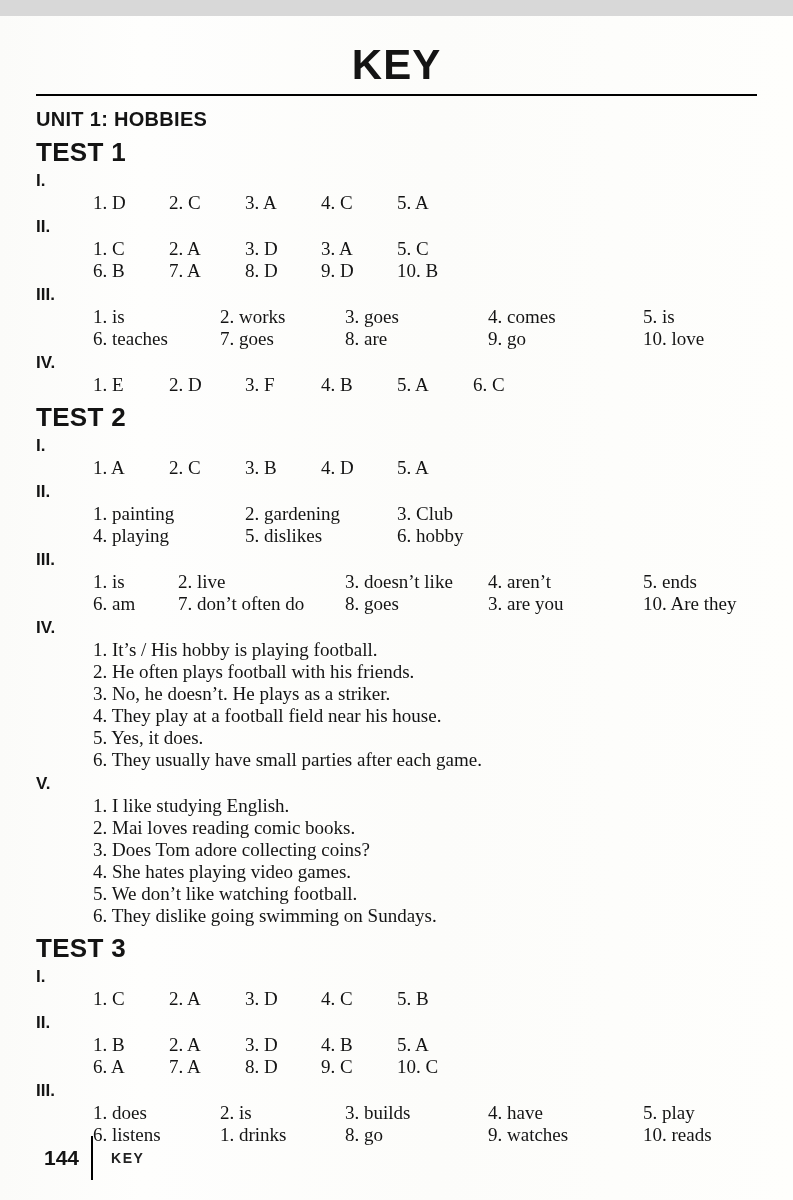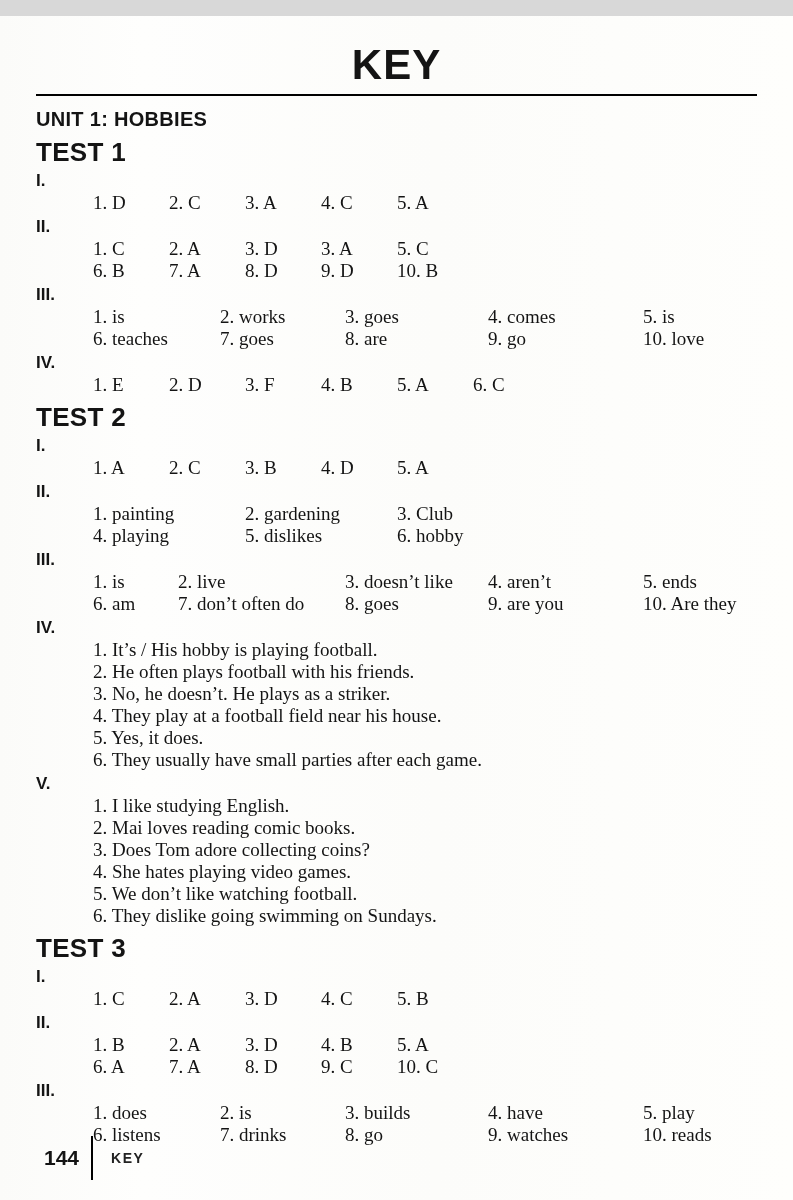--- a/index.html
+++ b/index.html
@@ -208,21 +208,21 @@
             <span>1. is</span>
             <span>2. live</span>
             <span>3. doesn’t like</span>
             <span>4. aren’t</span>
             <span>5. ends</span>
           </div>
           <div class="row words-b">
             <span>6. am</span>
             <span>7. don’t often do</span>
             <span>8. goes</span>
-            <span>9. are you</span>
+            <span>3. are you</span>
             <span>10. Are they</span>
           </div>
         </div>
       </div>
       <div class="section">
         <div class="numeral">IV.</div>
         <div class="answers">
           <div class="row sentences"><span>1. It’s / His hobby is playing football.</span></div>
           <div class="row sentences"><span>2. He often plays football with his friends.</span></div>
           <div class="row sentences"><span>3. No, he doesn’t. He plays as a striker.</span></div>
@@ -279,21 +279,21 @@
         <div class="answers">
           <div class="row words-a">
             <span>1. does</span>
             <span>2. is</span>
             <span>3. builds</span>
             <span>4. have</span>
             <span>5. play</span>
           </div>
           <div class="row words-a">
             <span>6. listens</span>
-            <span>7. drinks</span>
+            <span>1. drinks</span>
             <span>8. go</span>
             <span>9. watches</span>
             <span>10. reads</span>
           </div>
         </div>
       </div>
     </div>
 
   <div class="footer">
     <span class="footer-num">144</span>

